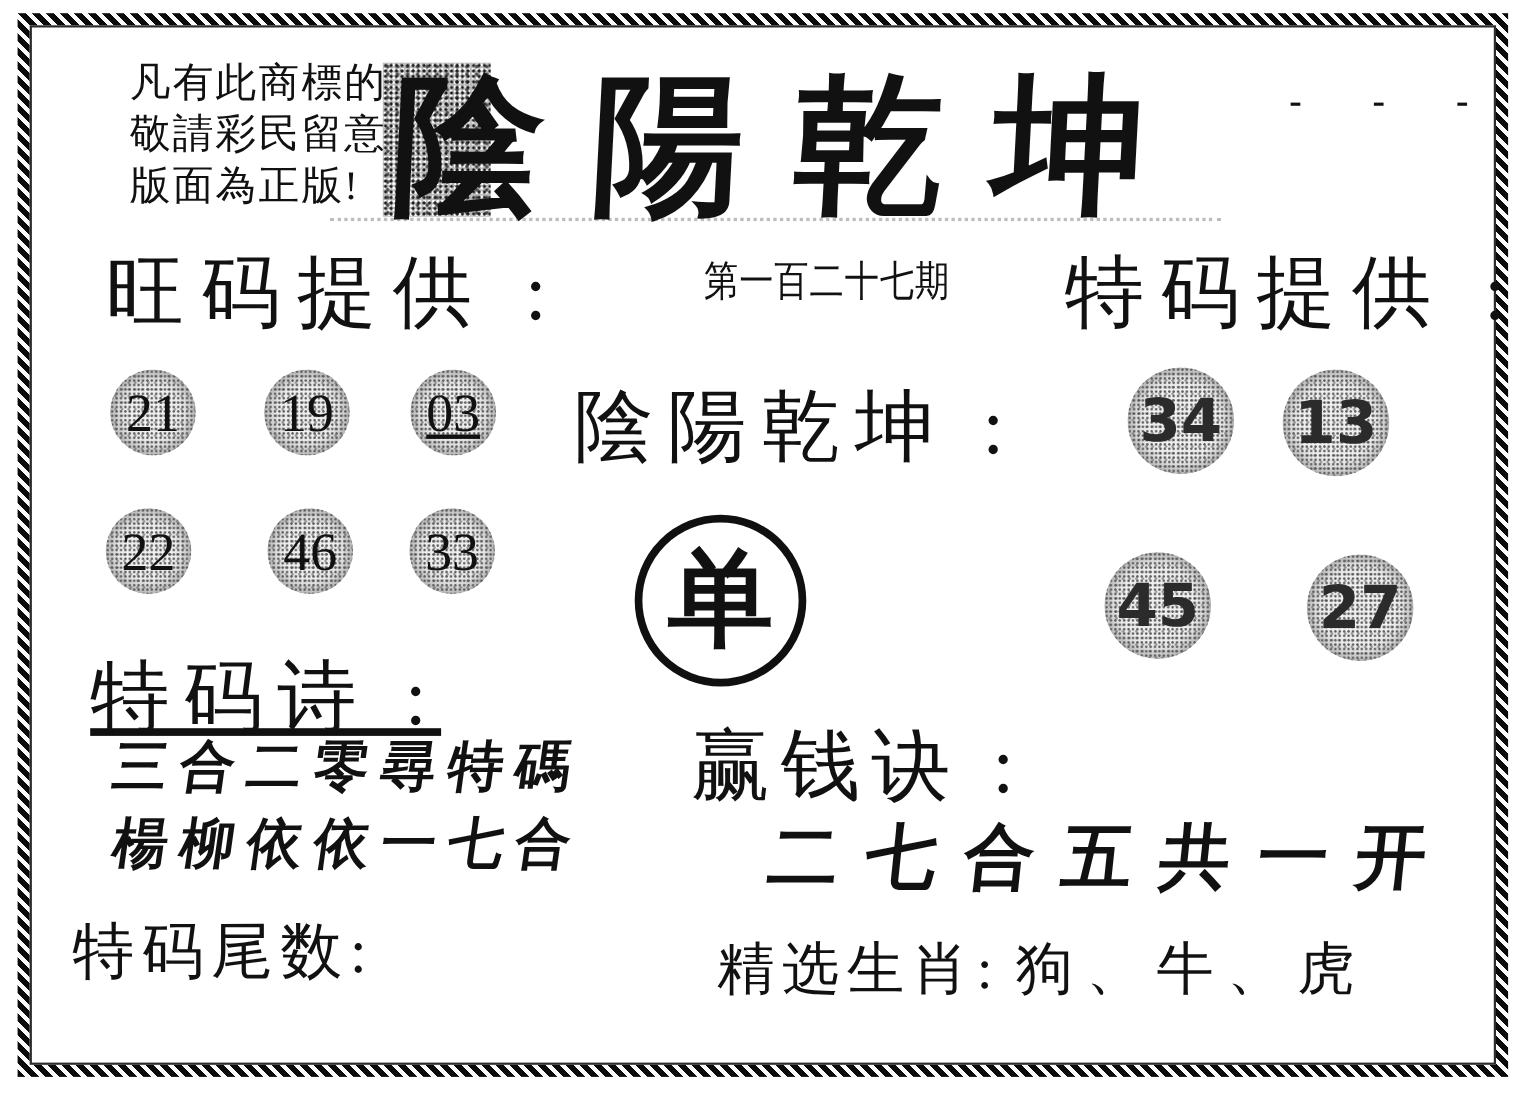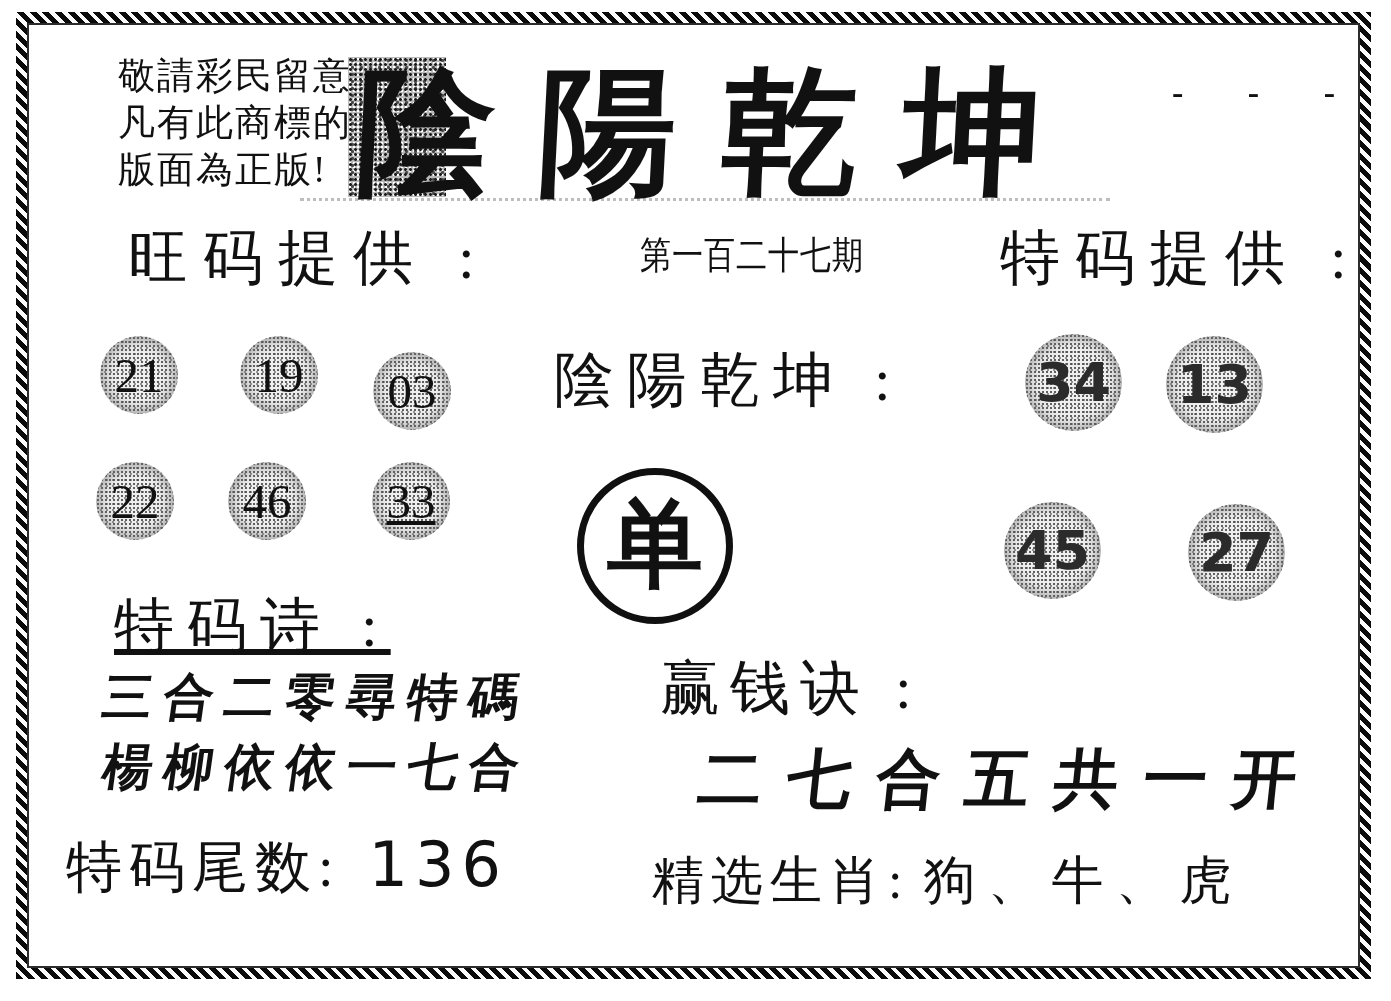--- a/index.html
+++ b/index.html
@@ -33,21 +33,21 @@
     background-size:5px 5px,9px 7px,4px 4px;
   }
   .title{
     left:352px;top:40px;font-size:138px;font-weight:bold;letter-spacing:44px;
     white-space:nowrap;z-index:3;transform:skewX(-3deg);transform-origin:left bottom;
   }
   .dashes{left:1172px;top:74px;font-size:34px;font-weight:bold;letter-spacing:28px;
     white-space:nowrap;}
   .rule{left:300px;top:198px;width:810px;border-top:3px dotted #bdbdbd;height:0;}
   
-  .lbl{font-size:60px;letter-spacing:15px;white-space:nowrap;margin-left:32px;}
+  .lbl{font-size:72px;letter-spacing:15px;white-space:nowrap;}
   .issue{left:640px;top:230px;font-size:38px;white-space:nowrap;
     transform:scaleX(0.82);transform-origin:left top;letter-spacing:1px;}
   
   .ball{
     border-radius:50%;display:flex;align-items:center;justify-content:center;
     background-color:#efefef;
     background-image:
       radial-gradient(circle,rgba(70,70,70,.85) 0 .8px,transparent 1.4px),
       radial-gradient(circle,rgba(125,125,125,.8) 0 .8px,transparent 1.4px);
     background-size:4px 4px,6px 6px;background-position:0 0,2px 3px;
@@ -77,49 +77,49 @@
 </style>
 </head>
 <body>
 
 <div id="page">
 
   <div class="rope"></div>
   <div class="paper"></div>
 
   <div class="abs disclaimer kai">
+    <div>凡有此商標的</div>
     <div>敬請彩民留意</div>
-    <div>凡有此商標的</div>
     <div>版面為正版!</div>
   </div>
   <div class="abs stamp"></div>
   <div class="abs title kai">陰陽乾坤</div>
   <div class="abs dashes">- - -</div>
   <div class="abs rule"></div>
 
   <div class="abs lbl kai" style="left:96px;top:218px;">旺码提供 :</div>
   <div class="abs issue kai">第一百二十七期</div>
   <div class="abs lbl kai" style="left:968px;top:218px;">特码提供 :</div>
 
   <div class="abs ball ball-l" style="left:100px;top:336px;">
       <span>21</span>
     </div>
   <div class="abs ball ball-l" style="left:240px;top:336px;">
       <span>19</span>
     </div>
-  <div class="abs ball ball-l" style="left:373px;top:352px;">
+  <div class="abs ball ball-l" style="left:373px;top:336px;text-decoration:underline;">
       <span>03</span>
     </div>
   <div class="abs ball ball-l" style="left:96px;top:462px;">
       <span>22</span>
     </div>
-  <div class="abs ball ball-l" style="left:228px;top:462px;">
+  <div class="abs ball ball-l" style="left:243px;top:462px;">
       <span>46</span>
     </div>
-  <div class="abs ball ball-l" style="left:372px;top:462px;text-decoration:underline;">
+  <div class="abs ball ball-l" style="left:372px;top:462px;">
       <span>33</span>
     </div>
 
   <div class="abs lbl kai" style="left:522px;top:340px;letter-spacing:13px;">陰陽乾坤 :</div>
   <div class="abs odd-circle">
     <span class="kai">单</span>
   </div>
 
   <div class="abs ball ball-r" style="left:1025px;top:334px;">
       <span>34</span>
@@ -136,20 +136,19 @@
 
   <div class="abs lbl kai" style="left:82px;top:586px;letter-spacing:13px;text-decoration:underline;">特码诗 :</div>
   <div class="abs poem slant kai" style="left:98px;top:664px;">三合二零尋特碼</div>
   <div class="abs poem slant kai" style="left:98px;top:734px;">楊柳依依一七合</div>
 
   <div class="abs lbl kai" style="left:628px;top:648px;letter-spacing:10px;">赢钱诀 :</div>
   <div class="abs formula kai">二七合五共一开</div>
 
   <div class="abs row" style="left:66px;top:828px;">
     <span class="kai" style="font-size:56px;letter-spacing:7px;">特码尾数:</span>
-    <span class="weishu-val">136</span>
   </div>
   <div class="abs row" style="left:652px;top:834px;margin-top:12px;">
     <span class="kai" style="font-size:52px;letter-spacing:7px;">精选生肖:</span>
     <span class="shengxiao-val kai">狗、牛、虎</span>
   </div>
 
 </div>
 
 </body></html>

